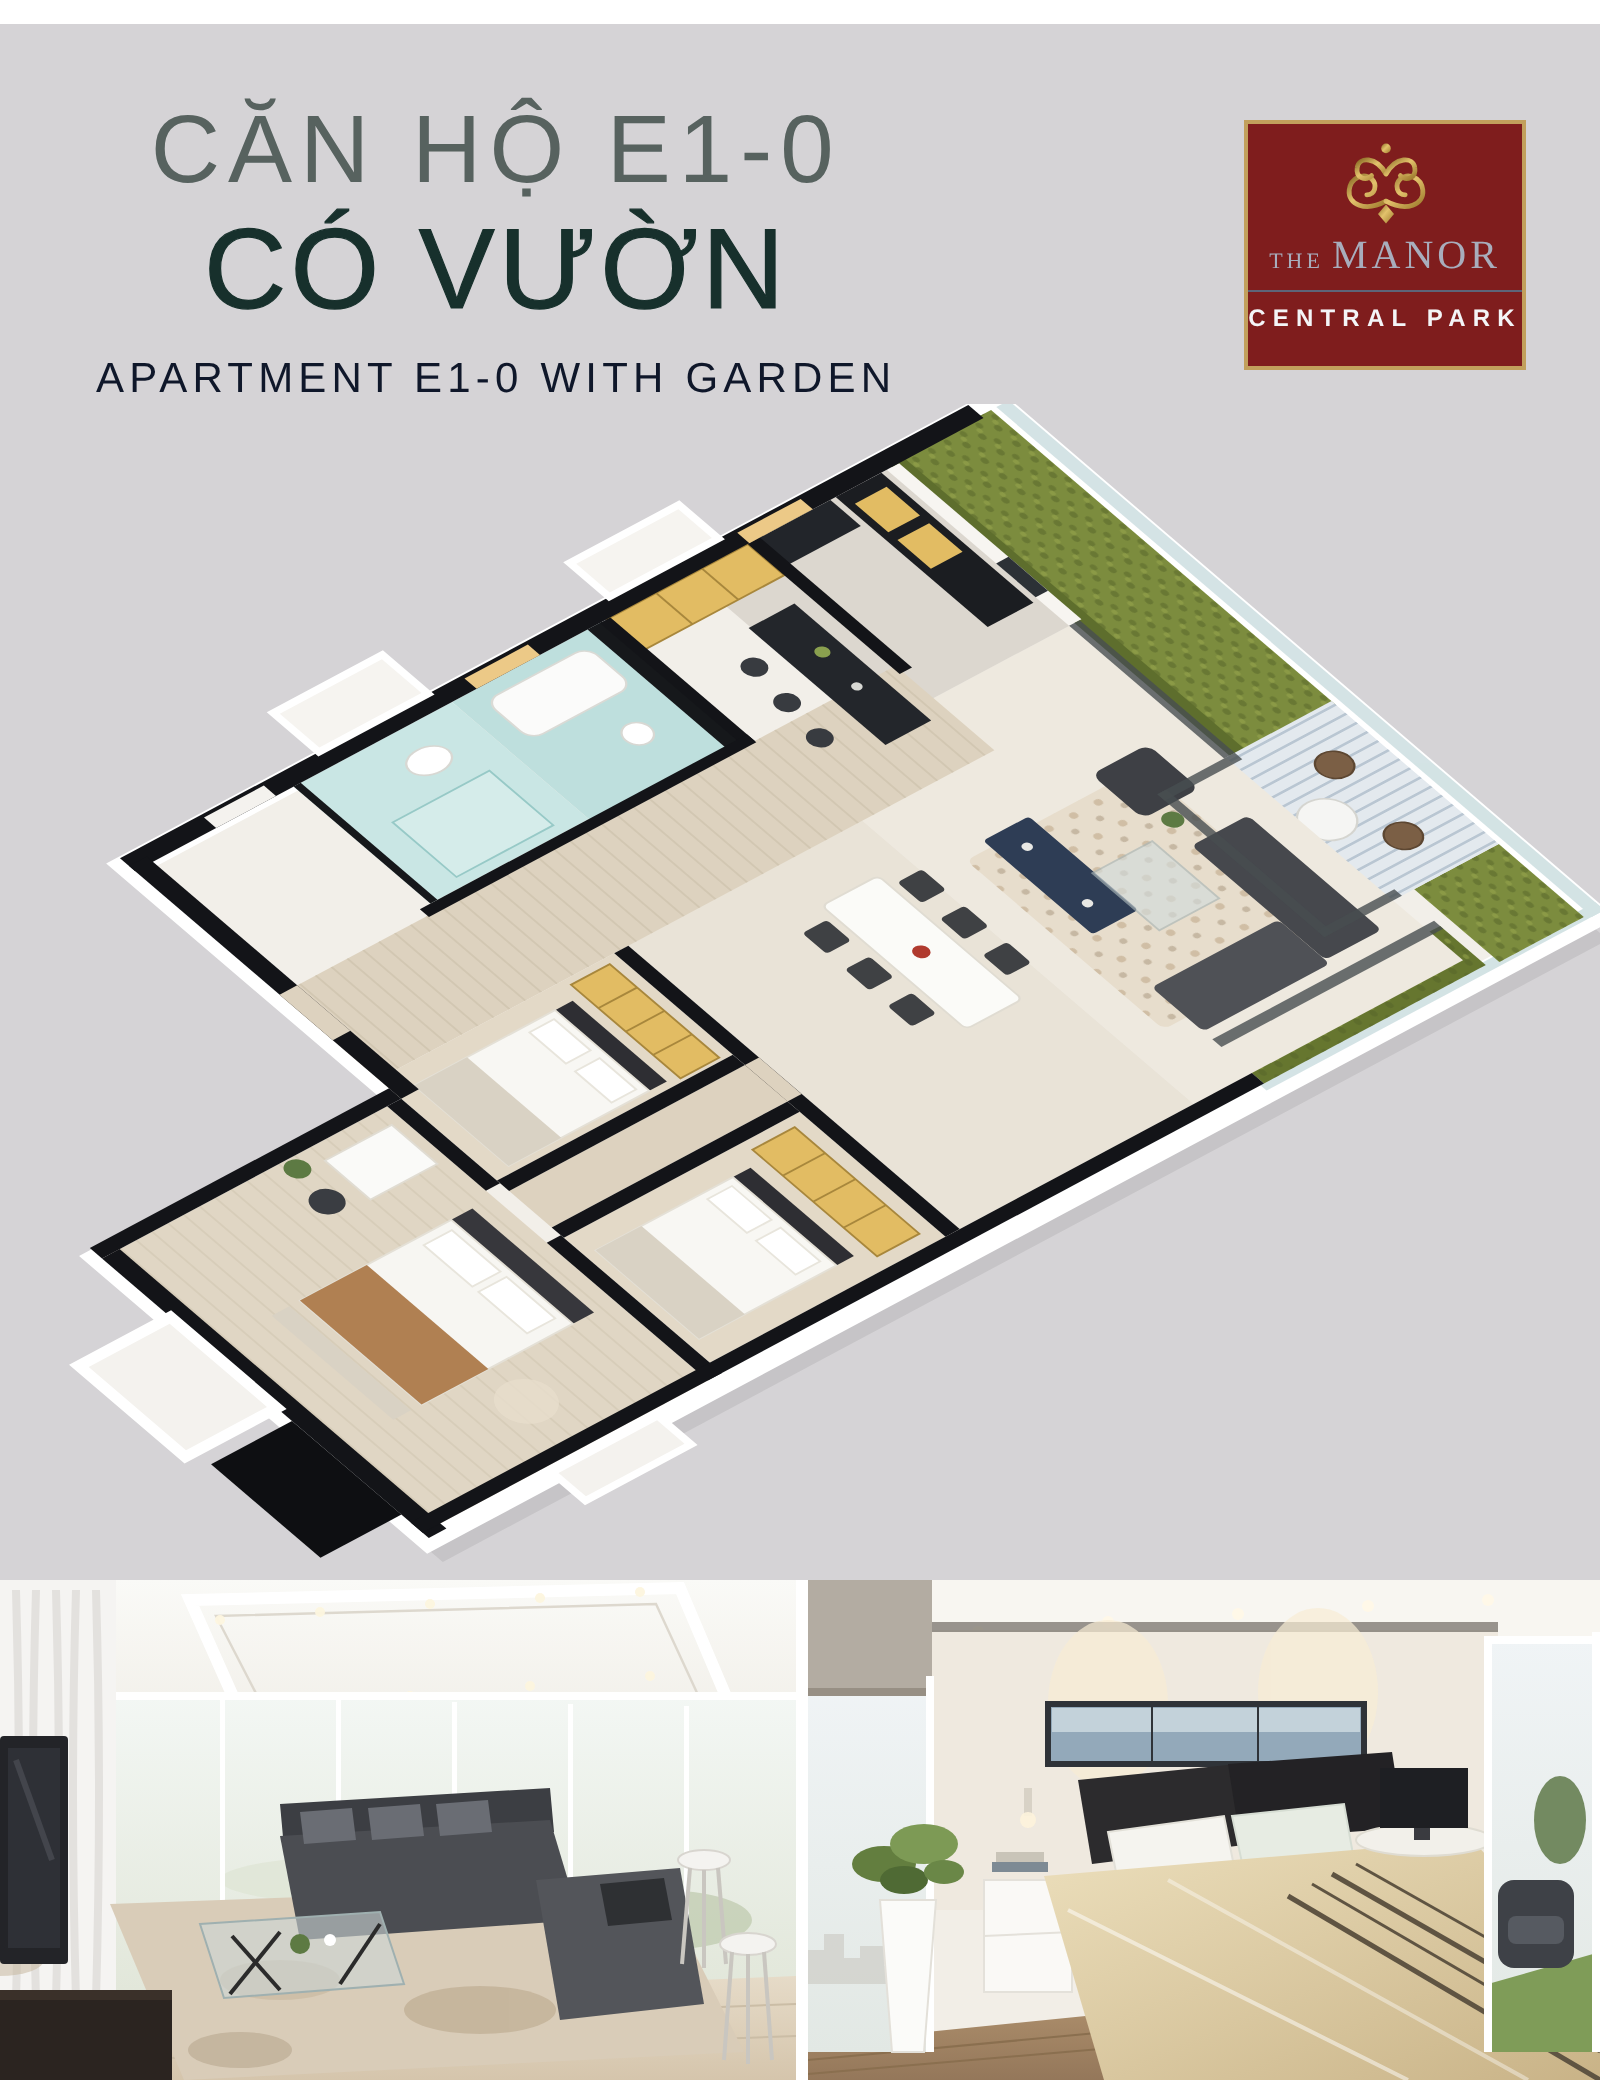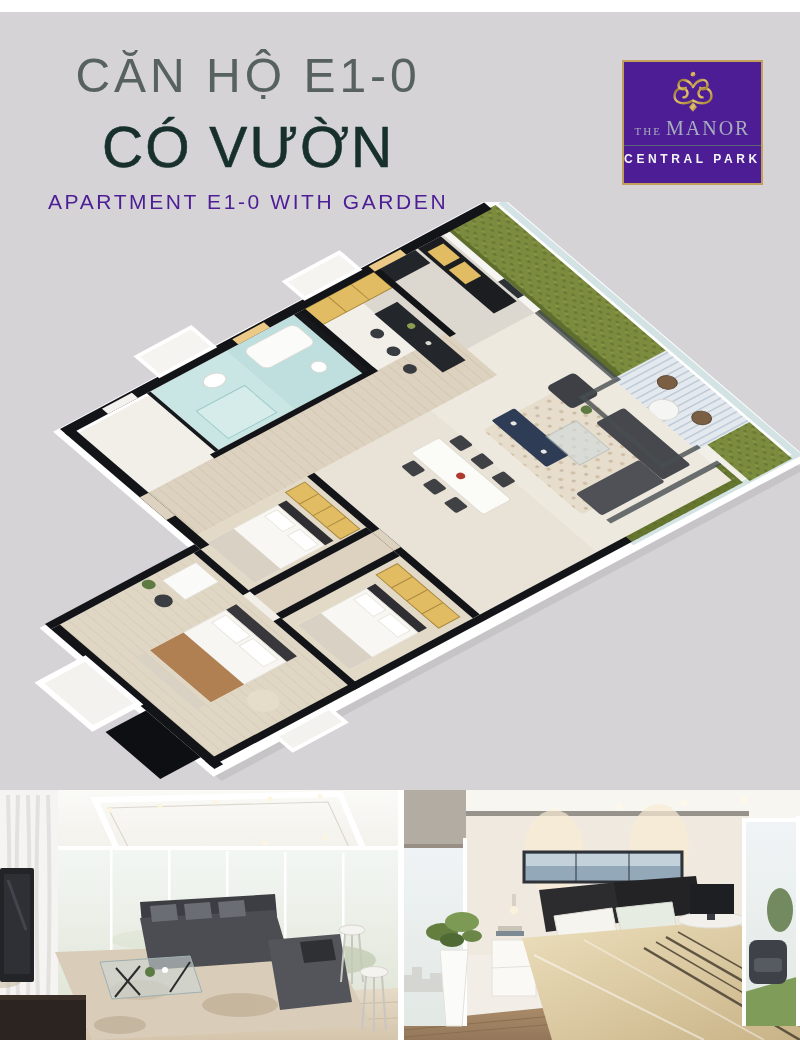--- a/index.html
+++ b/index.html
@@ -10,29 +10,29 @@
   }
   .top-panel{
     position:absolute;top:12px;left:0;width:800px;height:782px;
     background:#d5d3d6;overflow:hidden;text-align:center;
   }
   .title-block{position:absolute;left:48px;top:40px;line-height:1}
   .title-line1{
     font-size:48px;letter-spacing:4px;color:#57625f;font-weight:400;
   }
   .title-line2{
-    font-size:57px;letter-spacing:2px;color:#17302c;font-weight:400;margin-top:19px;
+    font-size:57px;letter-spacing:2px;color:#17302c;font-weight:400;margin-top:7px;
     -webkit-text-stroke:0.6px #17302c;
   }
   .subtitle{
-    margin-top:15px;font-size:21px;letter-spacing:2.6px;color:#4c1d95;
+    margin-top:15px;font-size:21px;letter-spacing:2.6px;color:#0f172a;
   }
   .logo-box{
     position:absolute;left:622px;top:48px;width:141px;height:125px;
-    background:#4c1d95;border:2px solid #c2a05c;box-sizing:border-box;
+    background:#7f1d1d;border:2px solid #c2a05c;box-sizing:border-box;
     display:flex;flex-direction:column;align-items:center;
   }
   .logo-ornament{margin-top:6px}
   .logo-brand{
     color:#a8adbc;font-family:"Liberation Serif","DejaVu Serif",serif;
     letter-spacing:2px;margin-top:3px;white-space:nowrap;
   }
   .logo-brand .brand-prefix{font-size:11px;margin-right:4px}
   .logo-brand .brand-name{font-size:20px}
   .logo-divider{width:137px;height:1px;background:#5d6478;margin:5px 0 6px}

